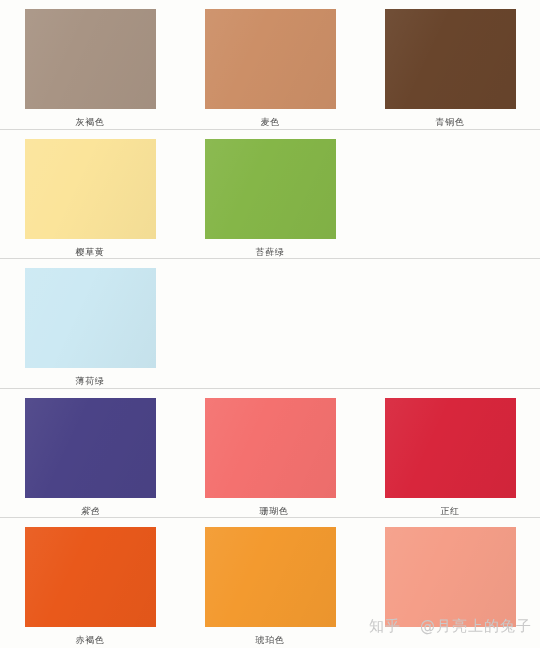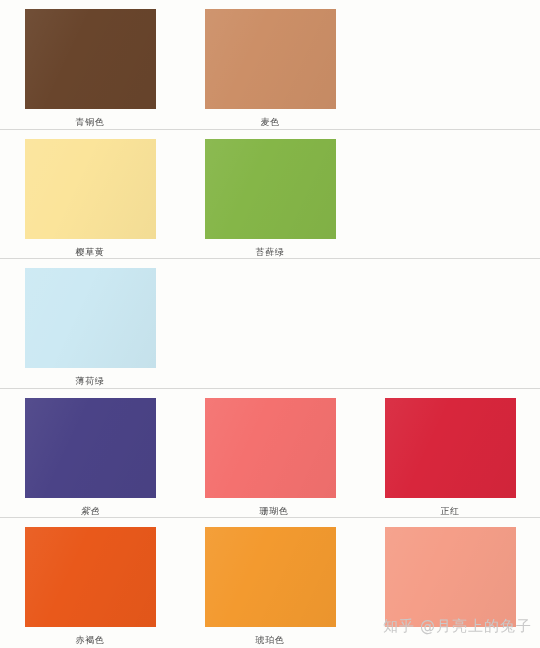--- a/index.html
+++ b/index.html
@@ -81,36 +81,40 @@
     bottom: 13px;
     font-size: 15px;
     line-height: 18px;
     color: #c9c9c9;
     letter-spacing: 1px;
     white-space: nowrap;
     pointer-events: none;
     z-index: 5;
   }
   #watermark .wm-site {
-    margin-right: 5px;
+    margin-right: 19px;
   }
 </style>
 </head>
 <body>
 
 <div id="palette-sheet" style="background: rgb(253, 253, 251);">
 
   <div class="palette-row" style="border-bottom-color: rgb(216, 216, 214);">
     <div class="swatch-cell">
-      <div class="swatch-chip" style="background-color: rgb(105, 69, 44);"></div>
-      <div class="swatch-label" style="color: rgb(74, 74, 74);">青铜色</div>
+      <div class="swatch-chip" style="background-color: rgb(168, 148, 132);"></div>
+      <div class="swatch-label" style="color: rgb(74, 74, 74);">灰褐色</div>
     </div>
     <div class="swatch-cell">
       <div class="swatch-chip" style="background-color: rgb(204, 143, 103);"></div>
       <div class="swatch-label" style="color: rgb(74, 74, 74);">麦色</div>
+    </div>
+    <div class="swatch-cell">
+      <div class="swatch-chip" style="background-color: rgb(105, 69, 44);"></div>
+      <div class="swatch-label" style="color: rgb(74, 74, 74);">青铜色</div>
     </div>
   </div>
 
   <div class="palette-row" style="border-bottom-color: rgb(216, 216, 214);">
     <div class="swatch-cell">
       <div class="swatch-chip" style="background-color: rgb(251, 228, 154);"></div>
       <div class="swatch-label" style="color: rgb(74, 74, 74);">樱草黄</div>
     </div>
     <div class="swatch-cell">
       <div class="swatch-chip" style="background-color: rgb(133, 182, 72);"></div>

